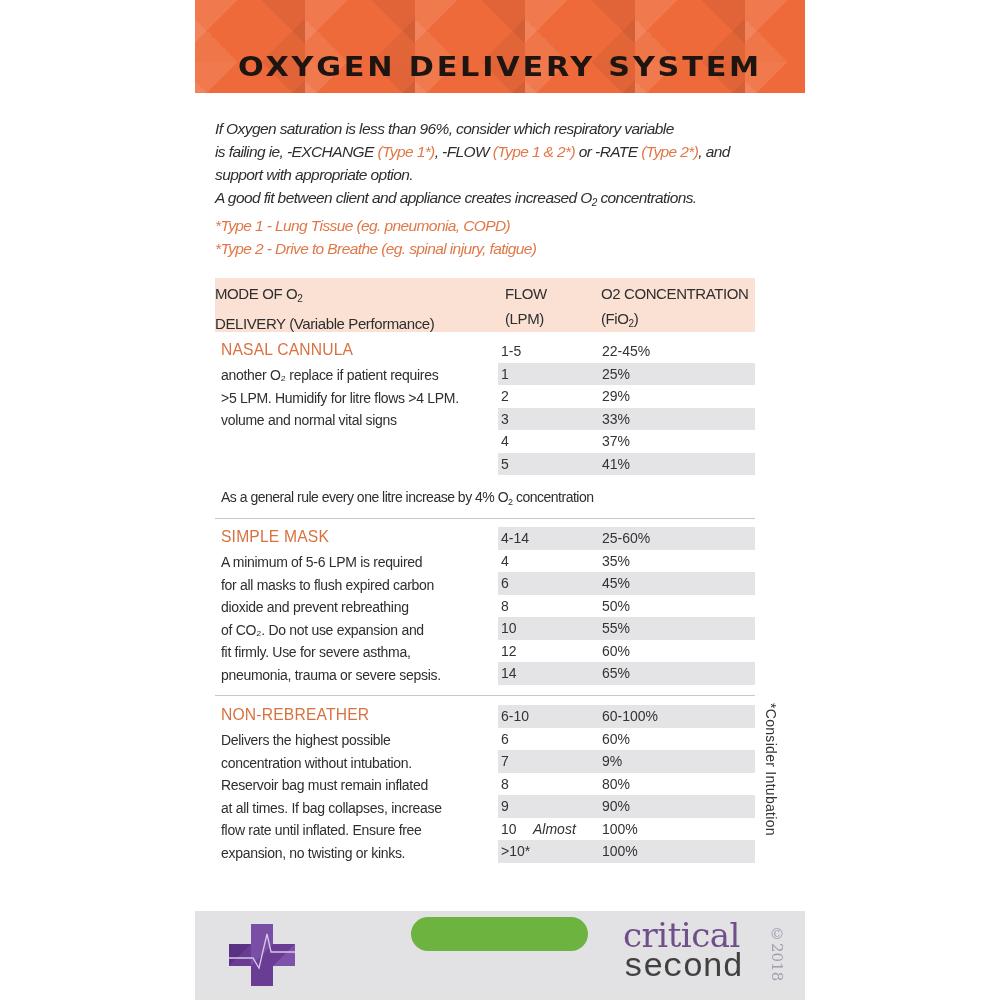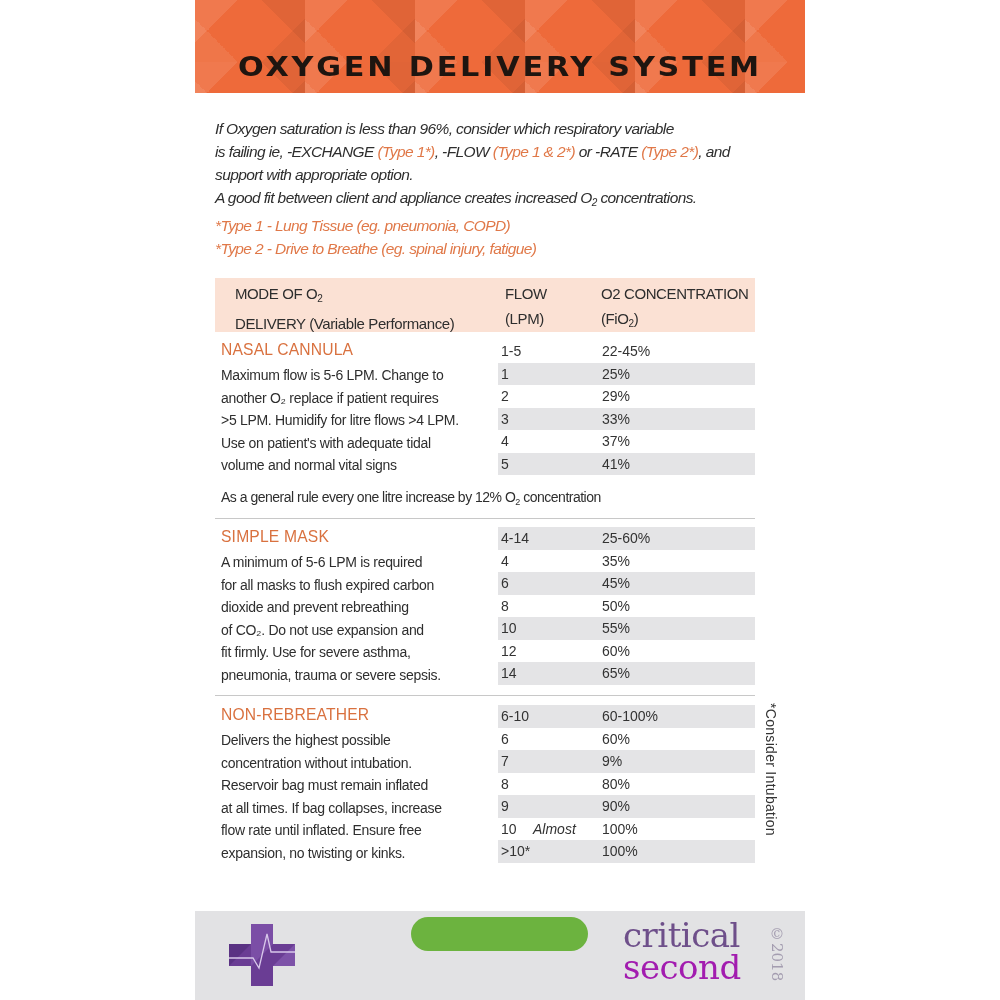--- a/index.html
+++ b/index.html
@@ -41,21 +41,21 @@
     .intro .line { white-space: nowrap; font-style: italic; }
     .intro sub { font-size: 10px; vertical-align: -3px; }
 
     
     .thead {
       position: absolute; left: 20px; top: 278px; width: 540px; height: 54px;
       background: #fbe1d4;
       font-size: 15px; color: #2e2e2e; letter-spacing: -0.4px;
     }
     .thead .c { position: absolute; line-height: 25px; }
-    .thead .c1 { left: 20px; top: 3px; }
+    .thead .c1 { left: 0; top: 3px; }
     .thead .c2 { left: 290px; top: 3px; }
     .thead .c3 { left: 386px; top: 3px; }
     .thead sub { font-size: 10px; vertical-align: -3px; }
 
     
     .section-title {
       position: absolute; left: 26px; font-size: 17px; color: #d9713f;
       letter-spacing: 0.2px; transform: scaleX(0.92); transform-origin: left;
     }
     .section-desc {
@@ -98,21 +98,21 @@
     .green-pill {
       position: absolute; left: 216px; top: 6px; width: 177px; height: 34px;
       background: #6cb33f; border-radius: 17px;
     }
     .brand {
       position: absolute; left: 428px; top: 8px;
       font-family: "DejaVu Serif", serif; font-size: 34px; line-height: 32px;
       letter-spacing: -0.5px;
     }
     .brand .b1 { color: #6e4f8a; display: block; }
-    .brand .b2 { color: #a21caf; display: block; }
+    .brand .b2 { color: #404040; display: block; font-family: Liberation Mono, monospace; }
     .copyright {
       position: absolute; left: 573px; top: 14px;
       writing-mode: vertical-rl; font-family: "DejaVu Serif", serif;
       font-size: 15px; color: #a49db0;
     }
   </style>
 </head>
 <body>
 
 <div class="card">
@@ -140,24 +140,22 @@
       <div>(LPM)</div>
     </div>
     <div class="c c3">
       <div>O2 CONCENTRATION</div>
       <div><span>(FiO</span><sub>2</sub><span>)</span></div>
     </div>
   </div>
 
   <div class="section-title" style="top:340px;">NASAL CANNULA</div>
   <div class="section-desc" style="top:364px;">
-    <div>Maximum flow is 5-6 LPM. Change to</div>
     <div>another O₂ replace if patient requires</div>
     <div>&gt;5 LPM. Humidify for litre flows &gt;4 LPM.</div>
-    <div>Use on patient's with adequate tidal</div>
     <div>volume and normal vital signs</div>
   </div>
   <div class="rows" style="top:340px;">
     <div class="row">
         <span class="flow">1-5</span>
         <span class="conc">22-45%</span>
       </div>
     <div class="row shade">
         <span class="flow">1</span>
         <span class="conc">25%</span>
@@ -172,21 +170,21 @@
       </div>
     <div class="row">
         <span class="flow">4</span>
         <span class="conc">37%</span>
       </div>
     <div class="row shade">
         <span class="flow">5</span>
         <span class="conc">41%</span>
       </div>
   </div>
-  <div class="rule-note"><span>As a general rule every one litre increase by 12% O</span><sub>2</sub><span> concentration</span></div>
+  <div class="rule-note"><span>As a general rule every one litre increase by 4% O</span><sub>2</sub><span> concentration</span></div>
   <div class="divider" style="top:518px;"></div>
 
   <div class="section-title" style="top:527px;">SIMPLE MASK</div>
   <div class="section-desc" style="top:551px;">
     <div>A minimum of 5-6 LPM is required</div>
     <div>for all masks to flush expired carbon</div>
     <div>dioxide and prevent rebreathing</div>
     <div>of CO₂. Do not use expansion and</div>
     <div>fit firmly. Use for severe asthma,</div>
     <div>pneumonia, trauma or severe sepsis.</div>

